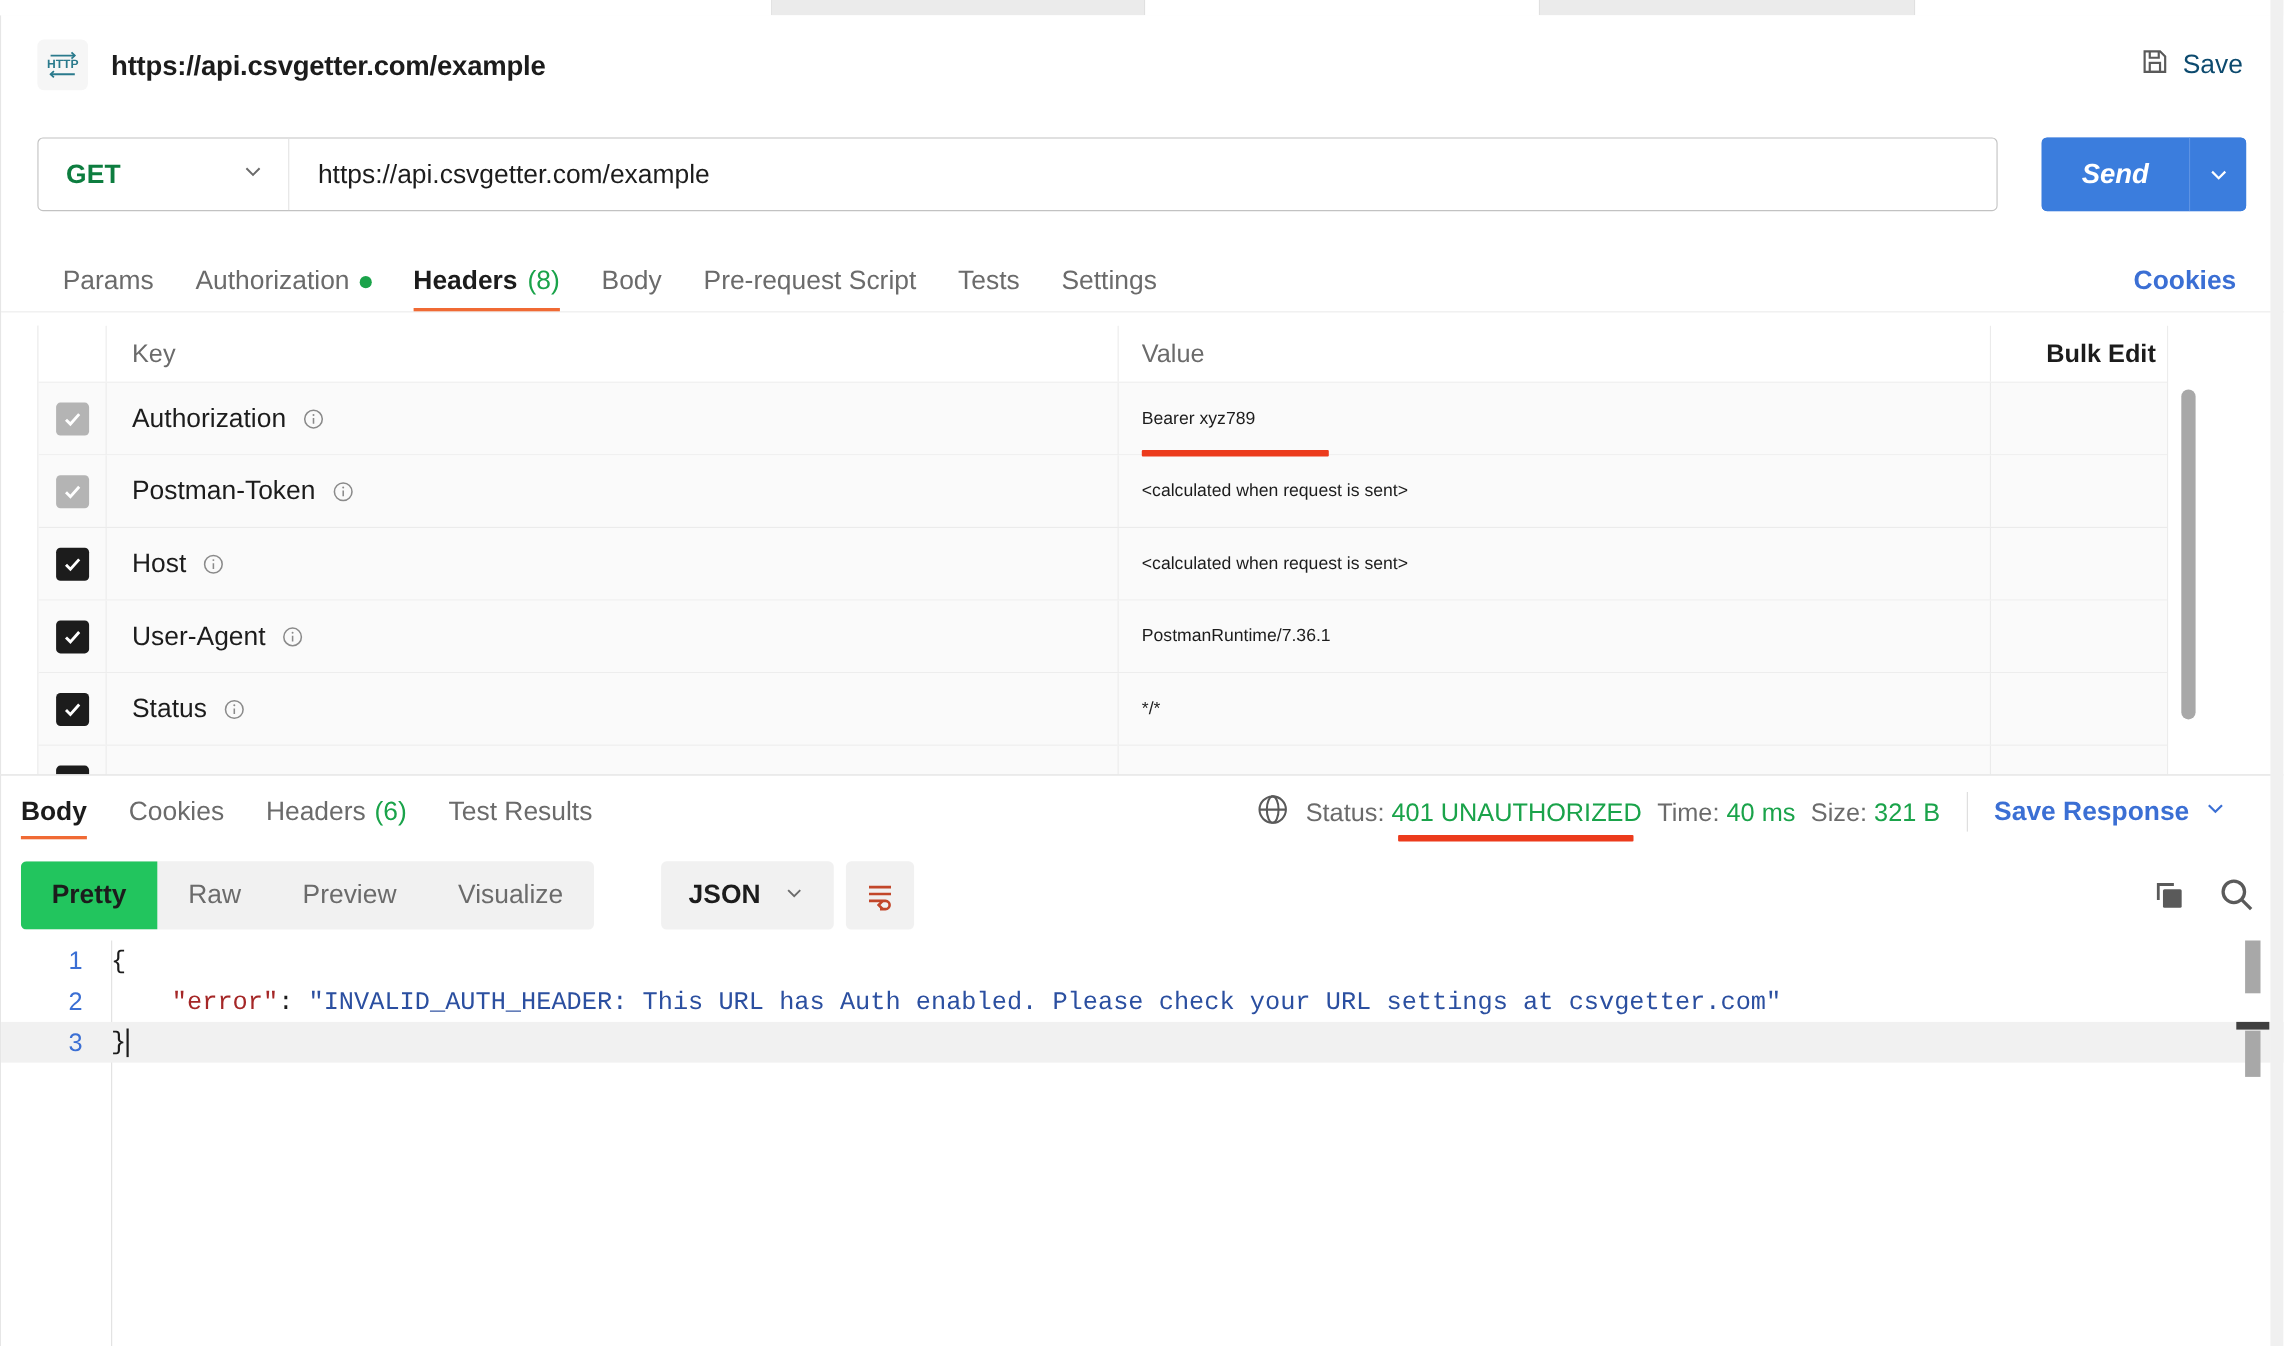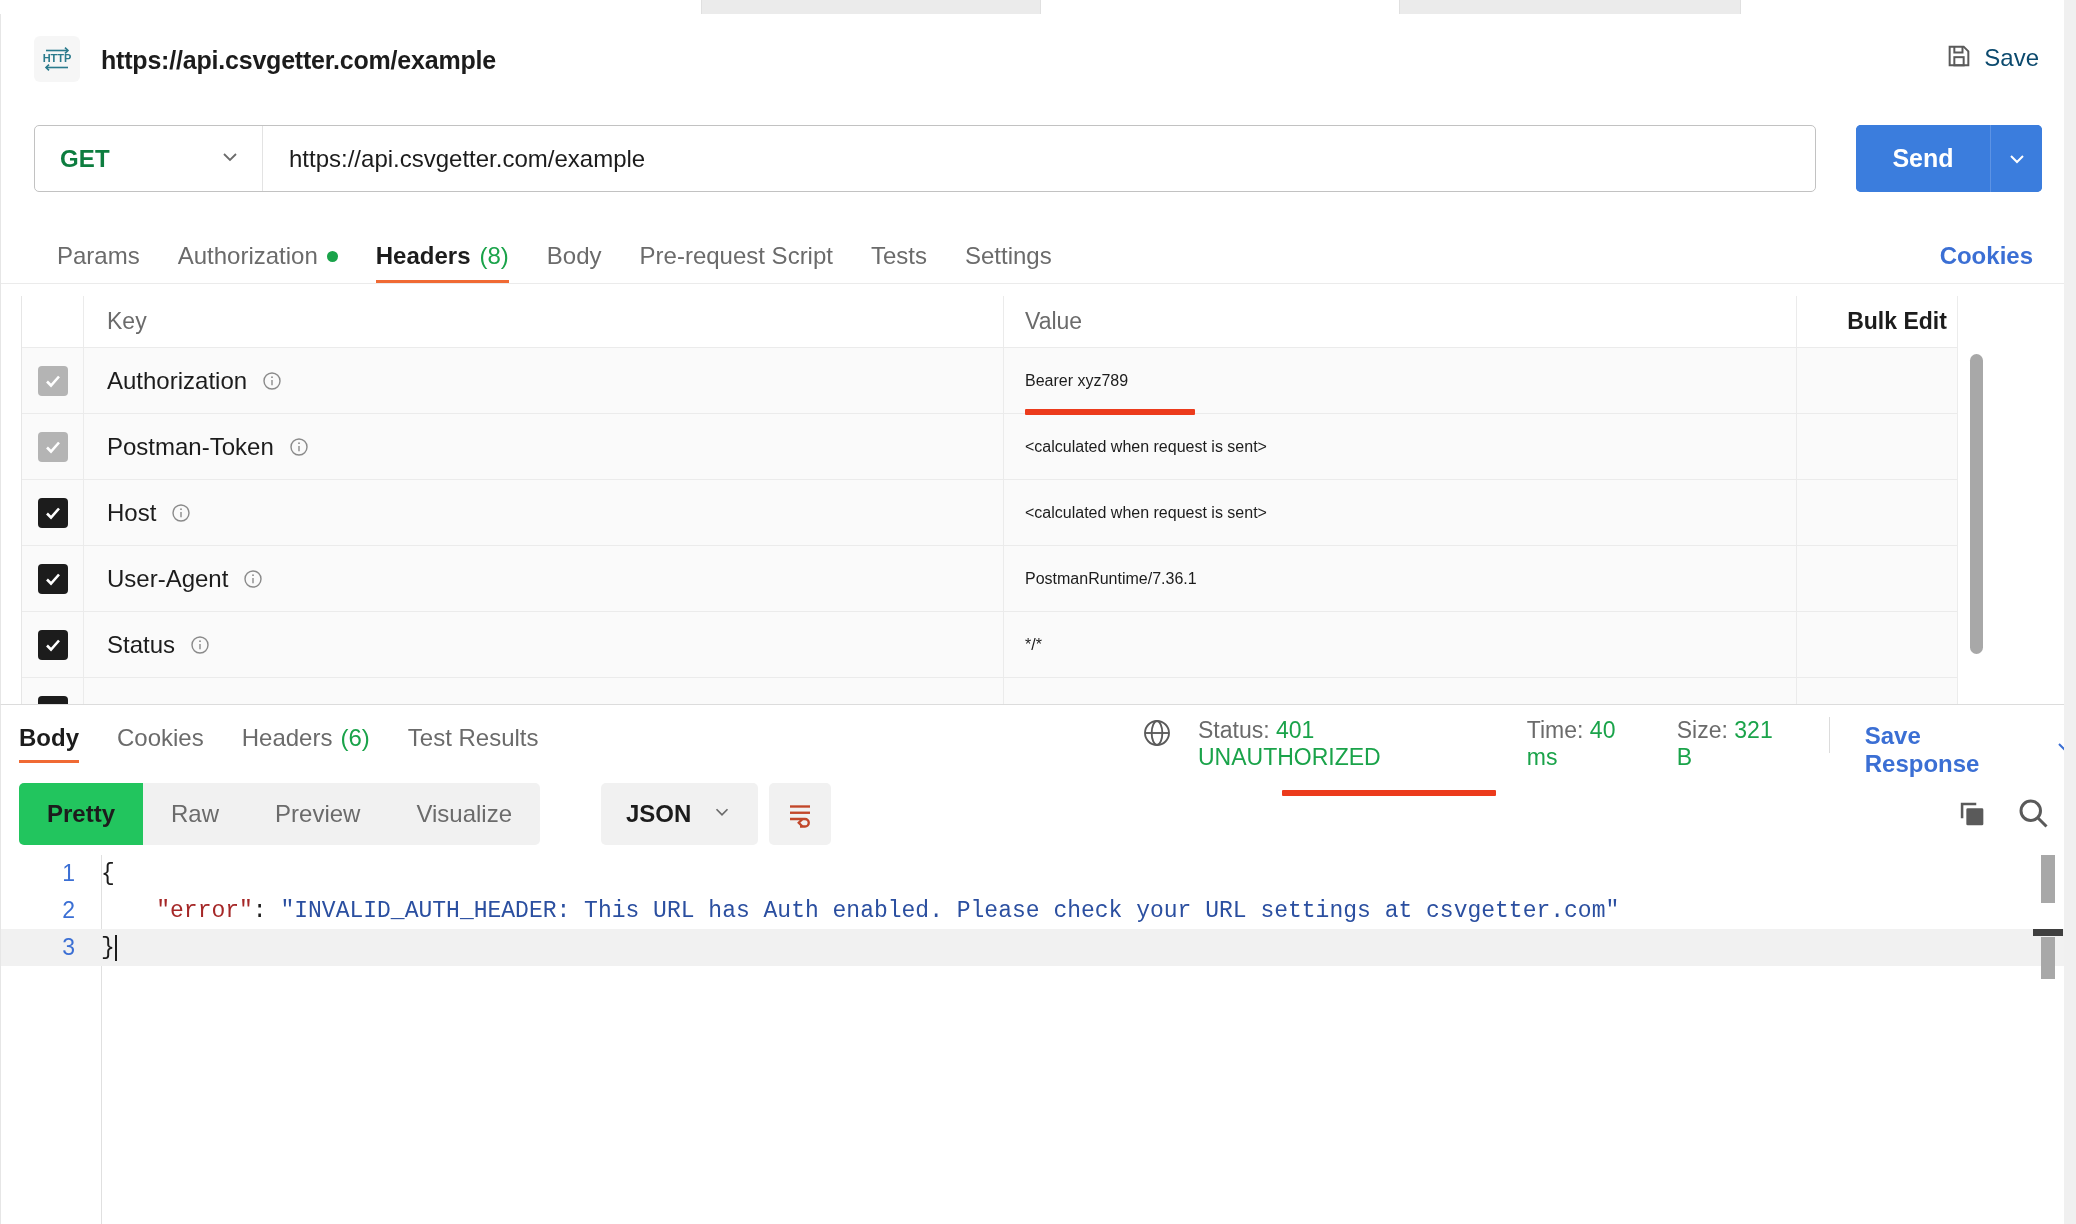--- a/index.html
+++ b/index.html
@@ -68,21 +68,21 @@
   #method-select .method-label {
     font-size: 24px; font-weight: bold; color: #0d7d3f; letter-spacing: 0.2px;
   }
   #url-input {
     flex: 1; display: flex; align-items: center; padding-left: 26px;
     font-size: 24px; color: #1c1c1c; cursor: text;
   }
   #send-group {
     position: absolute; left: 1855px; top: 111px;
     width: 186px; height: 67px; border-radius: 5px; overflow: hidden;
-    display: flex; background: #3b7ddd;
+    display: flex; background: #3b7ddd; font-style: italic;
   }
   #send-button {
     flex: 1; display: flex; align-items: center; justify-content: center;
     color: #fff; font-size: 25px; font-weight: bold; cursor: pointer;
     background: #3b7ddd;
   }
   #send-dropdown {
     width: 52px; display: flex; align-items: center; justify-content: center;
     border-left: 1px solid #5d93e4; cursor: pointer; background: #3b7ddd;
   }
@@ -109,21 +109,21 @@
     display: inline-block;
   }
   #cookies-link {
     position: absolute; right: 44px; top: 0; height: 54px;
     display: flex; align-items: center;
     font-size: 24px; font-weight: bold; color: #3b6fd4; cursor: pointer;
   }
 
   
   #headers-table {
-    position: absolute; left: 20px; top: 282px;
+    position: absolute; left: 33px; top: 282px;
     width: 1976px; height: 408px; overflow: hidden;
     border-left: 1px solid #e6e6e6;
   }
   .hrow { display: flex; height: 66px; border-bottom: 1px solid #ebebeb; }
   .hrow.header-row { background: #ffffff; height: 52px; }
   .hrow.body-row { background: #fafafa; }
   .cell-check {
     width: 62px; border-right: 1px solid #ebebeb;
     display: flex; align-items: center; justify-content: center;
   }
@@ -182,22 +182,22 @@
     gap: 8px; white-space: nowrap;
   }
   .ptab.active { color: #1c1c1c; font-weight: bold; }
   .ptab.active::after {
     content: ""; position: absolute; left: 0; right: 0; bottom: 8px;
     height: 3px; background: #f06a34;
   }
   .ptab .count { color: #1aa34a; font-weight: normal; }
 
   #status-group {
-    position: absolute; left: 1140px; top: 12px; height: 66px;
-    display: flex; gap: 25px;
+    position: absolute; left: 1140px; top: 0; height: 66px;
+    display: flex; align-items: center; gap: 14px;
   }
   .stat-item { font-size: 23px; color: #6b6b6b; position: relative; }
   .stat-item b { color: #1aa34a; font-weight: normal; }
   #status-redline {
     position: absolute; left: 84px; bottom: -13px;
     width: 214px; height: 6px; background: #ec3b1c; border-radius: 1px;
   }
   #resp-divider {
     width: 1px; height: 36px; background: #dcdcdc; margin: 0 10px;
   }

